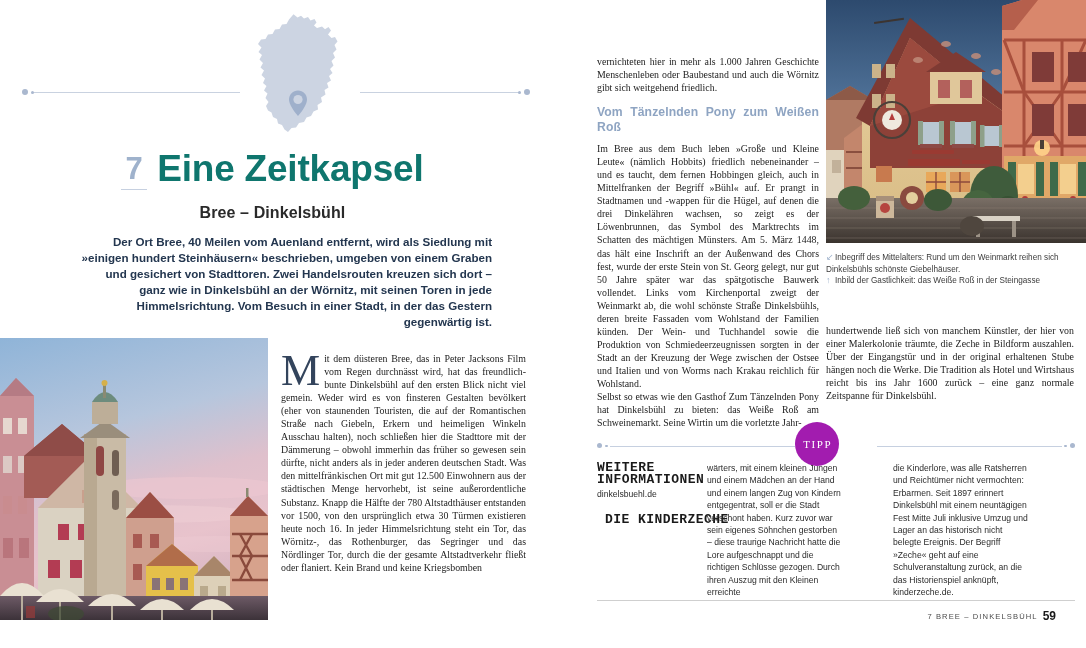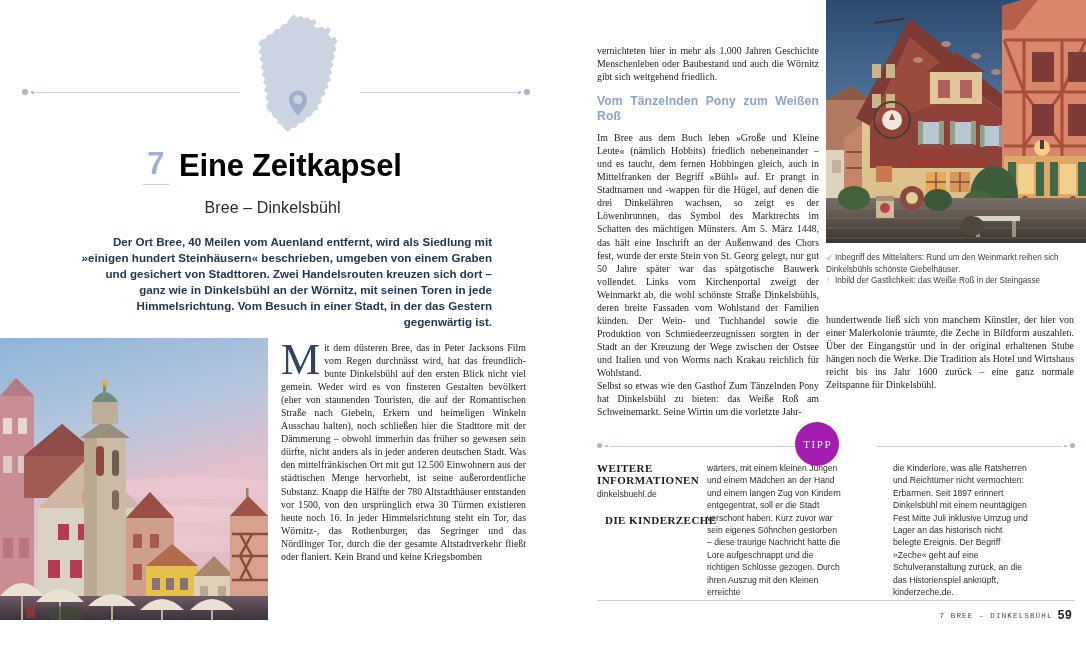--- a/index.html
+++ b/index.html
@@ -27,25 +27,25 @@
   
   #chapter-head{position:absolute;left:0;top:148px;width:545px;text-align:center;}
   #chapter-num{
     display:inline-block;font-family:"Liberation Sans",sans-serif;
     font-size:31px;font-weight:700;color:#9fb2cc;letter-spacing:.5px;
     border-bottom:1.5px solid #c6d0e0;padding:0 4px 2px 4px;margin-right:10px;
     vertical-align:baseline;position:relative;top:-2px;
   }
   #chapter-title{
     display:inline-block;font-family:"Liberation Sans",sans-serif;
-    font-size:31px;font-weight:700;color:#000000;letter-spacing:-.2px;
+    font-size:37px;font-weight:700;color:#0f766e;letter-spacing:-.2px;
   }
   #chapter-sub{
     margin-top:12px;font-family:"Liberation Sans",sans-serif;
-    font-size:16px;font-weight:400;color:#2a2a2a;letter-spacing:.1px;
+    font-size:16px;font-weight:700;color:#2a2a2a;letter-spacing:.1px;
   }
 
   
   #lead{
     position:absolute;left:80px;top:222px;width:412px;
     font-family:"Liberation Sans",sans-serif;
     font-size:11.6px;line-height:16px;color:#23364f;
     text-align:right;font-weight:600;
   }
 
@@ -62,21 +62,21 @@
     font-family:"Liberation Sans",sans-serif;font-size:8.2px;line-height:11.6px;color:#3b3b3b;}
   #captions .cap{display:block;margin-bottom:0px;}
   #captions .arrow{color:#9fb2cc;display:inline-block;width:9px;font-size:9px;}
 
   
   .bodycol{
     position:absolute;
     font-family:"Liberation Serif",serif;
     font-size:9.9px;line-height:13.05px;color:#1c1c1c;
     text-align:justify;
-    -webkit-hyphens:none;hyphens:none;
+    -webkit-hyphens:none;hyphens:none;margin-top:11px;
   }
   #col1{left:281px;top:341px;width:245px;}
   #col2{left:597px;top:44px;width:222px;}
   #col3{left:826px;top:313px;width:248px;}
 
   #col1 .dropcap{
     float:left;font-family:"Liberation Serif",serif;
     font-size:44px;line-height:35px;color:#33445c;
     padding:0 4px 0 0;margin-top:1px;font-weight:400;
   }
@@ -103,32 +103,32 @@
   
   .tippcol{
     position:absolute;top:462px;
     font-family:"Liberation Sans",sans-serif;
     font-size:8.6px;line-height:12.4px;color:#2b2b2b;text-align:left;
   }
   #tipp1{left:597px;width:136px;}
   #tipp2{left:707px;width:136px;}
   #tipp3{left:893px;width:136px;}
   .tipp-h{
-    font-family:Liberation Serif, serif;
-    font-size:11px;font-weight:700;color:#1a1a1a;letter-spacing:.45px;
+    font-family:Liberation Mono, monospace;
+    font-size:13px;font-weight:700;color:#1a1a1a;letter-spacing:.45px;
     margin:0 0 1px 0;
   }
   .tipp-h.second{margin-top:14px;padding-left:8px;}
   .tipp-p{margin:0;}
 
   
   #bottom-rule{position:absolute;left:597px;top:600px;width:478px;height:1px;background:#cfcfcf;}
   #folio{
-    position:absolute;right:14px;top:609px;
-    font-family:Liberation Mono, monospace;font-size:7.6px;letter-spacing:1.1px;
+    position:absolute;right:30px;top:609px;
+    font-family:Liberation Sans, sans-serif;font-size:7.6px;letter-spacing:1.1px;
     color:#4a4a4a;text-transform:uppercase;
   }
   #folio .pagenum{font-size:12px;font-weight:700;letter-spacing:0;color:#1a1a1a;margin-left:5px;vertical-align:-1px;}
 </style>
 </head>
 <body>
 
 <div class="page">
 
   <div id="hero" class="abs">

